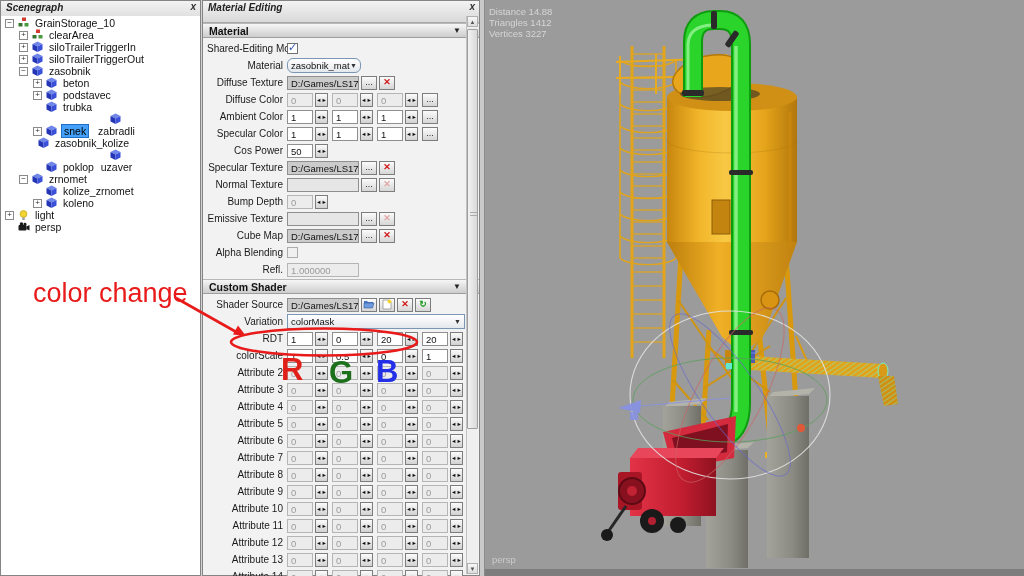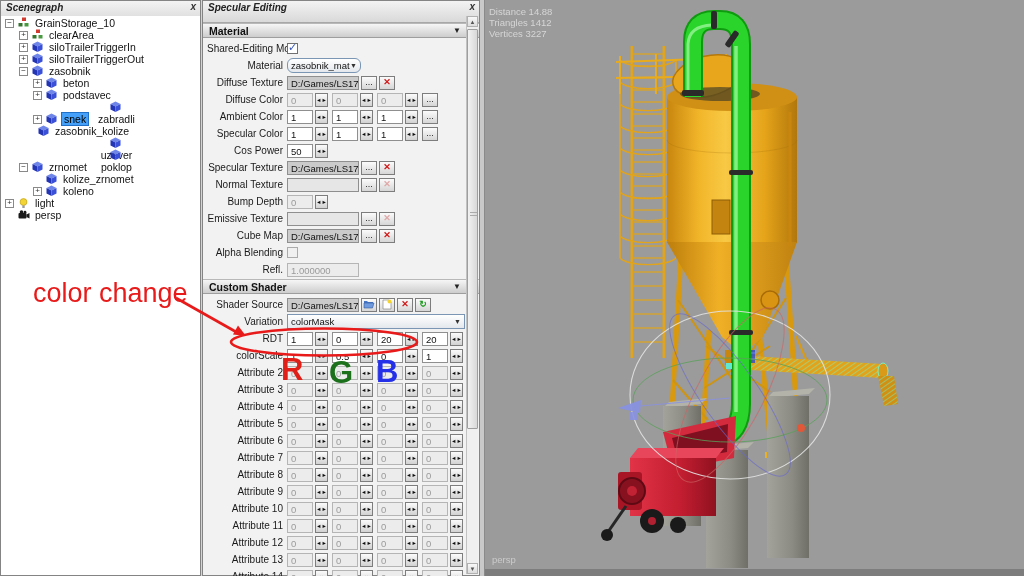--- a/index.html
+++ b/index.html
@@ -132,20 +132,29 @@
         </div>
         <div class="trow" style="padding-left: 32px;">
           <span class="expander">+</span>
           <span class="ticon"><svg width="13" height="12" viewBox="0 0 12 12">
               <polygon points="6,0.5 11,3 6,5.5 1,3" fill="#6f86e8"></polygon>
               <polygon points="1,3 6,5.5 6,11 1,8.5" fill="#2335b5"></polygon>
               <polygon points="11,3 6,5.5 6,11 11,8.5" fill="#3a50d8"></polygon>
             </svg></span>
           <span class="tlabel">podstavec</span>
         </div>
+        <div class="trow" style="padding-left: 32px;">
+          <span class="exp-spacer"></span>
+          <span class="ticon"><svg width="13" height="12" viewBox="0 0 12 12">
+              <polygon points="6,0.5 11,3 6,5.5 1,3" fill="#6f86e8"></polygon>
+              <polygon points="1,3 6,5.5 6,11 1,8.5" fill="#2335b5"></polygon>
+              <polygon points="11,3 6,5.5 6,11 11,8.5" fill="#3a50d8"></polygon>
+            </svg></span>
+          <span class="tlabel">trubka</span>
+        </div>
         <div class="trow" style="padding-left: 32px; flex-direction: column;">
           <span class="exp-spacer"></span>
           <span class="ticon"><svg width="13" height="12" viewBox="0 0 12 12">
               <polygon points="6,0.5 11,3 6,5.5 1,3" fill="#6f86e8"></polygon>
               <polygon points="1,3 6,5.5 6,11 1,8.5" fill="#2335b5"></polygon>
               <polygon points="11,3 6,5.5 6,11 11,8.5" fill="#3a50d8"></polygon>
             </svg></span>
           <span class="tlabel">zabradli</span>
         </div>
         <div class="trow" style="padding-left: 32px;">
@@ -168,21 +177,21 @@
         </div>
         <div class="trow" style="padding-left: 32px; flex-direction: column;">
           <span class="exp-spacer"></span>
           <span class="ticon"><svg width="13" height="12" viewBox="0 0 12 12">
               <polygon points="6,0.5 11,3 6,5.5 1,3" fill="#6f86e8"></polygon>
               <polygon points="1,3 6,5.5 6,11 1,8.5" fill="#2335b5"></polygon>
               <polygon points="11,3 6,5.5 6,11 11,8.5" fill="#3a50d8"></polygon>
             </svg></span>
           <span class="tlabel">uzaver</span>
         </div>
-        <div class="trow" style="padding-left: 32px; flex-direction: column;">
+        <div class="trow" style="padding-left: 32px;">
           <span class="exp-spacer"></span>
           <span class="ticon"><svg width="13" height="12" viewBox="0 0 12 12">
               <polygon points="6,0.5 11,3 6,5.5 1,3" fill="#6f86e8"></polygon>
               <polygon points="1,3 6,5.5 6,11 1,8.5" fill="#2335b5"></polygon>
               <polygon points="11,3 6,5.5 6,11 11,8.5" fill="#3a50d8"></polygon>
             </svg></span>
           <span class="tlabel">poklop</span>
         </div>
         <div class="trow" style="padding-left: 18px;">
           <span class="expander">−</span>
@@ -227,21 +236,21 @@
               <circle cx="4" cy="3" r="1.8" fill="#1a1a1a"></circle>
               <circle cx="7.5" cy="3.2" r="1.4" fill="#1a1a1a"></circle>
             </svg></span>
           <span class="tlabel">persp</span>
         </div>
       </div>
   </div>
 
   <div class="panel" id="material-panel">
     <div class="panel-title">
-      <span>Specular Editing</span>
+      <span>Material Editing</span>
       <span class="panel-close">x</span>
     </div>
 
     <div class="section-hdr">
       <span>Material</span>
       <span class="tri">▼</span>
     </div>
     <div id="mat-rows">
         <div class="mrow">
           <span class="mlabel">Shared-Editing Mode</span>

